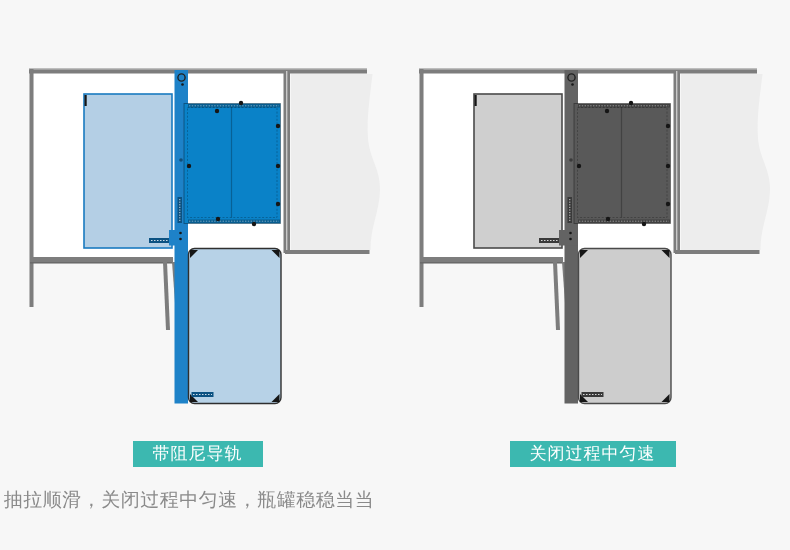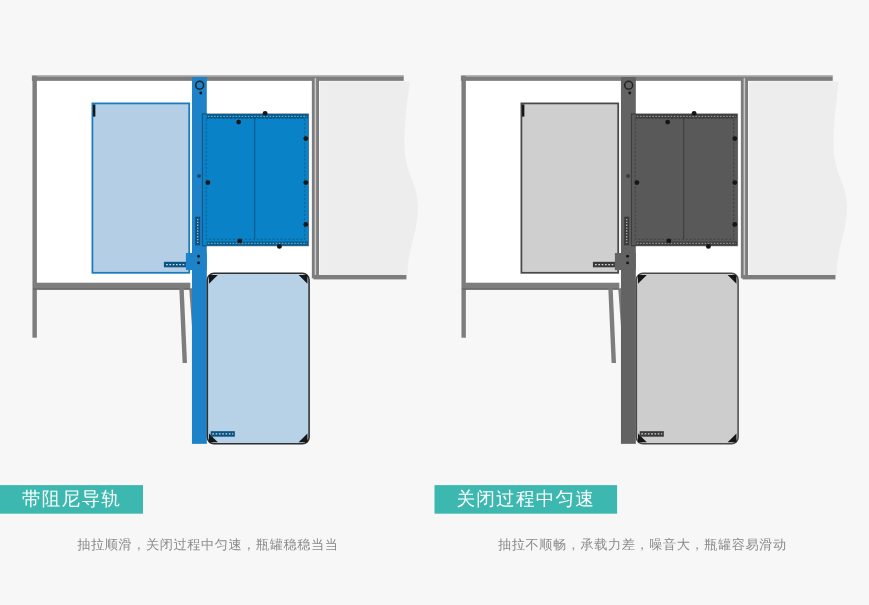--- a/index.html
+++ b/index.html
@@ -4,25 +4,25 @@
 <style>
   html,body{margin:0;padding:0;}
   body{font-family:"Liberation Sans","DejaVu Sans",sans-serif;}
   .stage{position:relative;width:790px;height:550px;background:var(--bg,#f7f7f7);overflow:hidden;}
   .panel{position:absolute;top:0;height:550px;width:395px;}
   .panel.p0{left:0;}
   .panel.p1{left:395px;}
   .diagram{position:absolute;top:62px;width:356px;height:350px;}
   .p0 .diagram{left:27px;}
   .p1 .diagram{left:22px;}
-  .tag{position:absolute;top:441px;left:0;right:0;}
+  .tag{position:absolute;top:441px;left:0;right:0;text-align:center;}
   .tag span{display:inline-block;background:var(--label_bg,#3cb8b0);color:var(--label_text,#fff);
     font-size:17px;line-height:20px;padding:3px 20px;letter-spacing:1px;}
   .caption{position:absolute;top:487px;left:0;right:17px;margin:0;text-align:center;
-    color:var(--caption_text,#8a8a8a);font-size:12px;letter-spacing:0.5px;}
+    color:var(--caption_text,#8a8a8a);font-size:19px;letter-spacing:0.5px;}
   .defs-holder{position:absolute;width:0;height:0;overflow:hidden;}
 </style>
 </head>
 <body>
 
 <svg class="defs-holder" aria-hidden="true">
   <defs>
     <symbol id="cabinet-diagram" viewBox="0 0 356 350">
 
       <g>
@@ -114,16 +114,15 @@
     <p class="caption">抽拉顺滑，关闭过程中匀速，瓶罐稳稳当当</p>
   </section>
 
   <section class="panel p1" style="--rail: #636363; --basket: #595959; --door: #cfcfcf; --door_border: #4a4a4a; --drawer: #cdcdcd; --drawer_border: #4a4a4a; --detail: #3a3a3a;">
     <svg class="diagram" viewBox="0 0 356 350">
       <use href="#cabinet-diagram"></use>
     </svg>
     <div class="tag">
       <span>关闭过程中匀速</span>
     </div>
-    <p class="caption">抽拉不顺畅，承载力差，噪音大，瓶罐容易滑动</p>
   </section>
 
 </div>
 
 </body></html>

